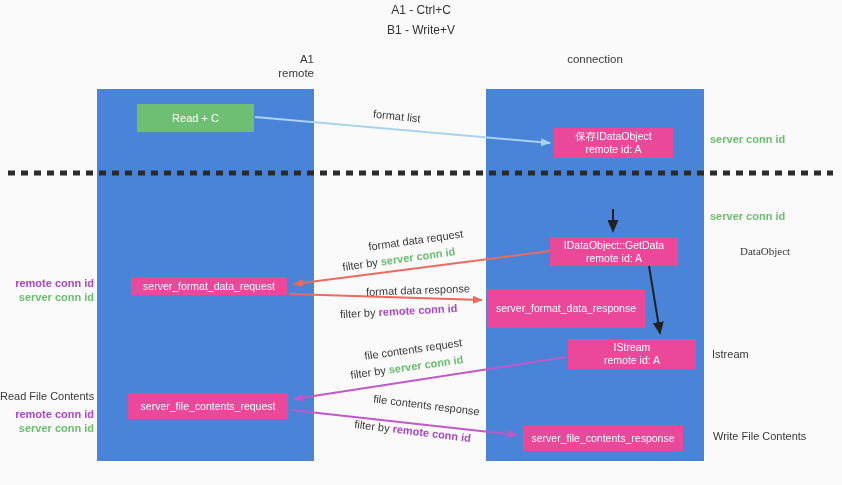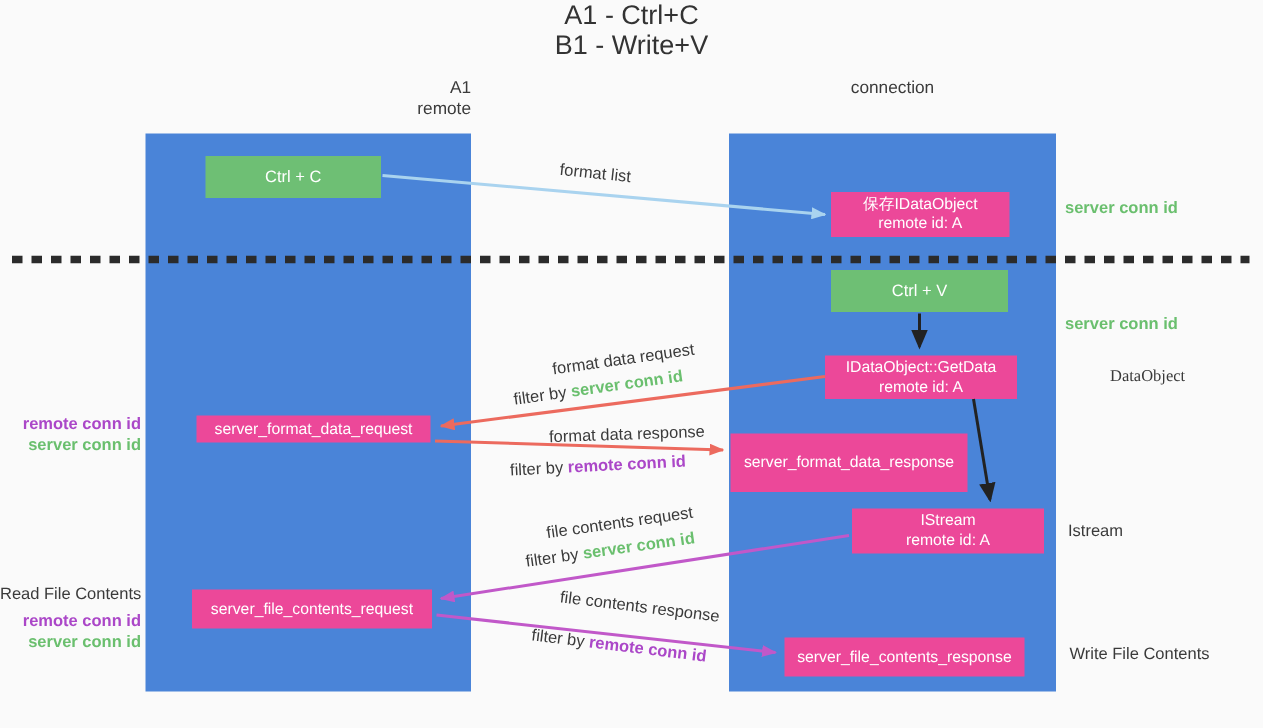--- a/index.html
+++ b/index.html
@@ -1,20 +1,20 @@
 <!DOCTYPE html>
 <html><head>
 <meta charset="utf-8">
 <style>
   html,body{margin:0;padding:0;background:#fafafa;}
   .canvas{position:relative;width:842px;height:485px;background:#fafafa;overflow:hidden;
           font-family:"Liberation Sans",sans-serif;color:#3a3a3a;}
   .abs{position:absolute;}
 
-  .title{left:0;top:8;width:842px;text-align:center;font-size:18px;line-height:20px;color:#333;}
+  .title{left:0;top:8;width:842px;text-align:center;font-size:12px;line-height:20px;color:#333;}
   .lane-header{text-align:center;font-size:11.5px;line-height:14px;color:#3a3a3a;}
   .lane{background:#4a84d8;}
   #lane-left{left:97px;top:89px;width:217px;height:372px;}
   #lane-right{left:486px;top:89px;width:218px;height:372px;}
 
   .node{display:flex;align-items:center;justify-content:center;text-align:center;
         color:#fff;font-size:10.5px;line-height:13px;z-index:2;}
   .node.green{background:#6ebf74;font-size:11px;}
   .node.orange{background:#ec4899;}
 
@@ -43,30 +43,29 @@
     <div>A1</div>
     <div>remote</div>
   </div>
   <div class="abs lane-header" style="left:486px;top:52px;width:218px;">
     <div>connection</div>
   </div>
 
   <div id="lane-left" class="abs lane"></div>
   <div id="lane-right" class="abs lane"></div>
 
-  <div class="abs node green" style="left:137px;top:104px;width:117px;height:28px;">Ctrl + C</div>
+  <div class="abs node green" style="left:137px;top:104px;width:117px;height:28px;">Read + C</div>
 
   <div class="abs node orange" style="left:554px;top:128px;width:119px;height:30px;">
     <div>
       <div>保存IDataObject</div>
       <div>remote id: A</div>
     </div>
   </div>
 
-  <div class="abs node green" style="left:554px;top:180px;width:118px;height:28px;">Ctrl + V</div>
 
   <div class="abs node orange" style="left:550px;top:237px;width:128px;height:29px;">
     <div>
       <div>IDataObject::GetData</div>
       <div>remote id: A</div>
     </div>
   </div>
 
   <div class="abs node orange" style="left:131px;top:277px;width:156px;height:18px;">server_format_data_request</div>
 

